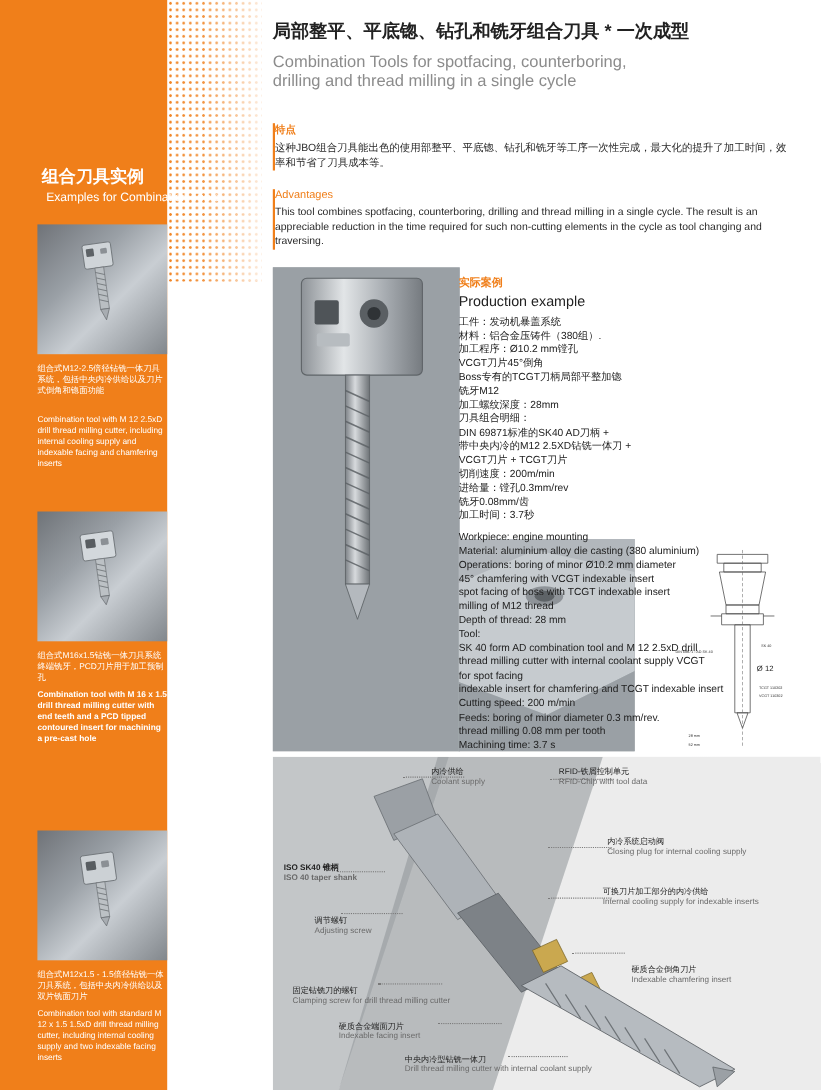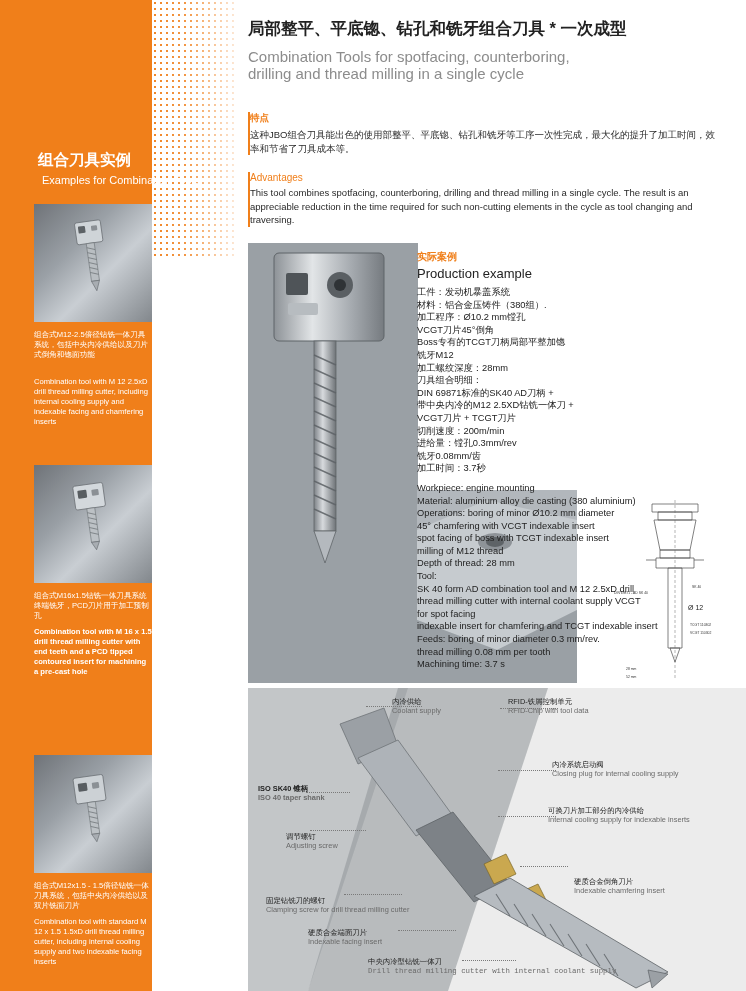--- a/index.html
+++ b/index.html
@@ -276,20 +276,21 @@
     <div>Operations: boring of minor Ø10.2 mm diameter</div>
     <div>45° chamfering with VCGT indexable insert</div>
     <div>spot facing of boss with TCGT indexable insert</div>
     <div>milling of M12 thread</div>
     <div>Depth of thread: 28 mm</div>
     <div>Tool:</div>
     <div>SK 40 form AD combination tool and M 12 2.5xD drill</div>
     <div>thread milling cutter with internal coolant supply VCGT</div>
     <div>for spot facing</div>
     <div>indexable insert for chamfering and TCGT indexable insert</div>
+    <div>Cutting speed: 200 m/min</div>
     <div>Feeds: boring of minor diameter 0.3 mm/rev.</div>
     <div>thread milling 0.08 mm per tooth</div>
     <div>Machining time: 3.7 s</div>
   </div>
 </div>
 
 <div class="bottom-photo">
   <svg class="grey-wedge" viewBox="0 0 498 303" preserveAspectRatio="none">
     <rect x="0" y="0" width="498" height="303" fill="#ececec"></rect>
     <path d="M0 0 L160 0 L60 303 L0 303 Z" fill="#c3c6c8"></path>
@@ -364,16 +365,16 @@
 <div class="lbl" style="left:266px; top:896px; width:200px;">
   <div>固定钻铣刀的螺钉</div>
   <div class="en">Clamping screw for drill thread milling cutter</div>
 </div>
 
 <div class="lbl" style="left:308px; top:928px; width:160px;">
   <div>硬质合金端面刀片</div>
   <div class="en">Indexable facing insert</div>
 </div>
 
-<div class="lbl" style="left:368px; top:958px; width:260px;font-family:Liberation Mono, monospace;">
+<div class="lbl" style="left:368px; top:958px; width:260px;">
   <div>中央内冷型钻铣一体刀</div>
   <div class="en">Drill thread milling cutter with internal coolant supply</div>
 </div>
 
 </body></html>

